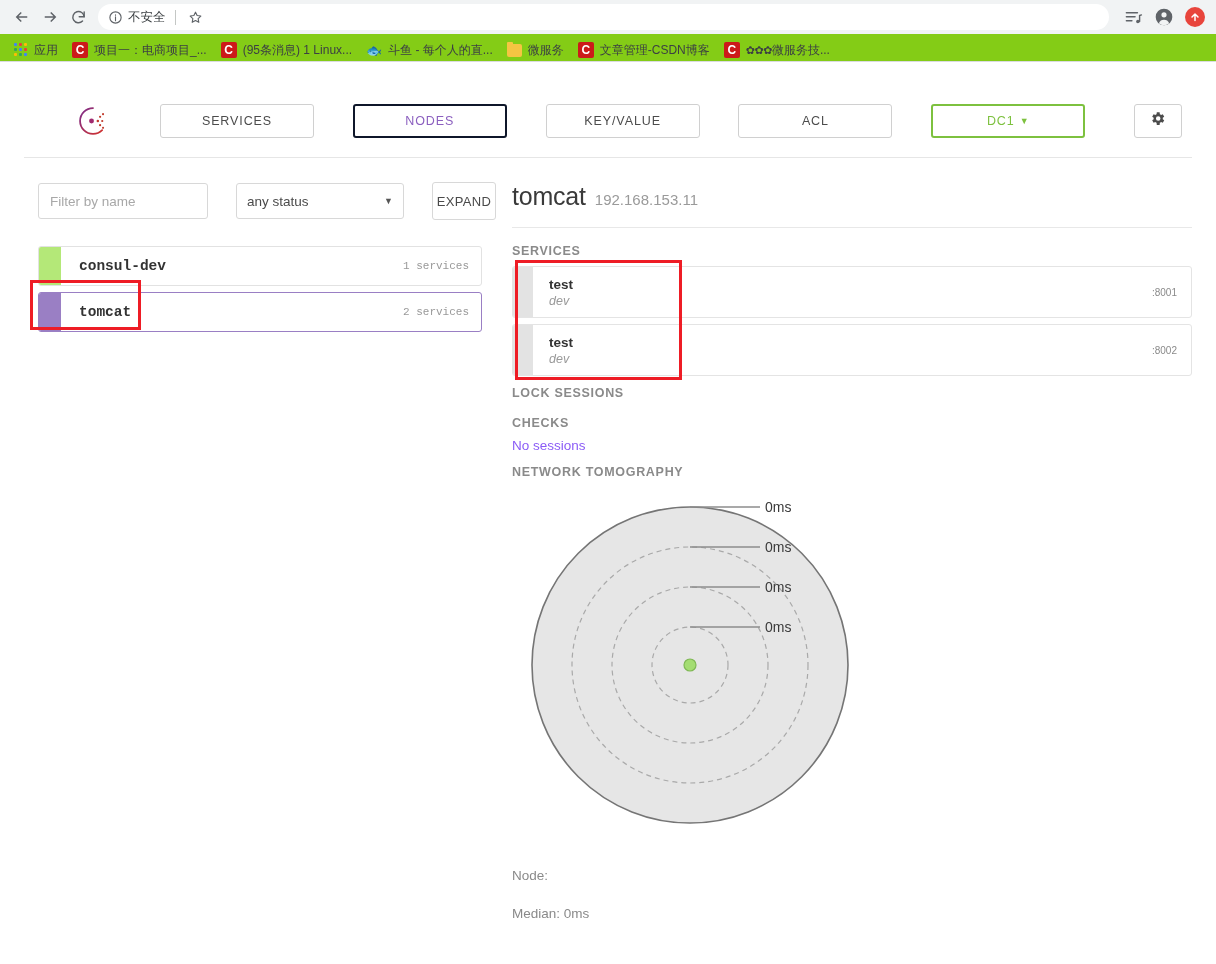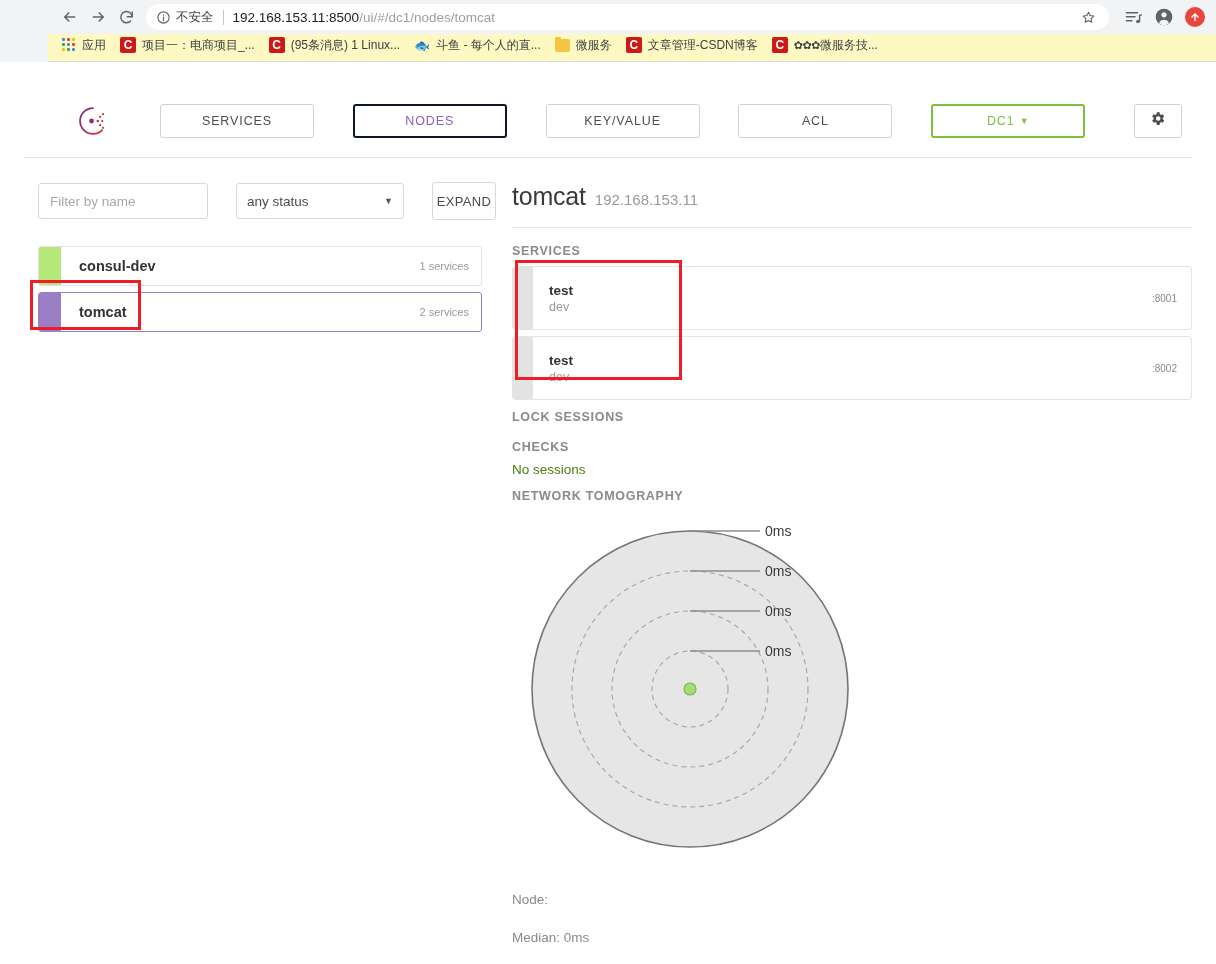--- a/index.html
+++ b/index.html
@@ -5,21 +5,21 @@
 <style>
   * { box-sizing: border-box; margin: 0; padding: 0; }
   html, body {
     width: 1216px; height: 964px;
     background: #ffffff;
     font-family: "Liberation Sans", sans-serif;
     overflow: hidden;
   }
 
   
-  .browser-chrome { width: 1216px; background: #f1f3f4; padding-left: 48px; }
+  .browser-chrome { width: 1216px; background: #f1f3f4; }
 
   .toolbar {
     height: 34px;
     display: flex;
     align-items: center;
     padding: 0 8px;
     background: #f1f3f4;
   }
   .nav-btn {
     width: 28px; height: 28px;
@@ -88,23 +88,23 @@
     border-radius: 50%;
     background: #e8453c;
     color: #fff;
     display: flex; align-items: center; justify-content: center;
     font-size: 11px;
   }
 
   
   .bookmarks {
     height: 28px;
-    background: #fef9c3;
-    display: flex;
-    align-items: flex-start;
+    background: #84cc16;
+    display: flex;
+    align-items: flex-end;
     padding: 0 8px;
     border-bottom: 1px solid #dadce0;
     overflow: hidden;
   }
   .bm {
     display: flex;
     align-items: center;
     height: 22px;
     padding: 0 6px;
     margin-right: 2px;
@@ -307,20 +307,21 @@
   .node-row.selected {
     border: 1px solid #9a7fc4;
   }
   .node-bar { width: 22px; flex: 0 0 auto; }
   .node-body {
     flex: 1 1 auto;
     display: flex;
     align-items: center;
     justify-content: space-between;
     padding: 0 12px 0 18px;
+    font-family: Liberation Mono, monospace;
   }
   .node-name {
     font-size: 14.5px;
     font-weight: bold;
     color: #333;
   }
   .node-count {
     font-size: 11px;
     color: #999;
   }
@@ -366,49 +367,49 @@
     margin-bottom: 8px;
   }
   .svc-list { position: relative; }
   .svc-row {
     display: flex;
     align-items: stretch;
     border: 1px solid #e4e4e4;
     border-radius: 3px;
     background: #fff;
     margin-bottom: 6px;
-    height: 64px;
+    height: 52px;
     overflow: hidden;
   }
   .svc-bar { width: 20px; background: #e3e3e3; flex: 0 0 auto; }
   .svc-body {
     flex: 1 1 auto;
     display: flex;
     align-items: center;
     justify-content: space-between;
     padding: 0 14px 0 16px;
   }
   .svc-names { display: flex; flex-direction: column; gap: 2px; }
   .svc-name { font-size: 13.5px; font-weight: bold; color: #333; }
-  .svc-tag { font-size: 12.5px; color: #9a9a9a; }
+  .svc-tag { font-size: 12.5px; color: #9a9a9a; font-style: italic; }
   .svc-port { font-size: 10px; color: #8a8a8a; }
   .red-box-svc {
     position: absolute;
     left: 3px;
     top: -6px;
     width: 167px;
     height: 120px;
     border: 3px solid #ee1c25;
     pointer-events: none;
     z-index: 5;
   }
 
   .plain-text {
     font-size: 13.5px;
-    color: #4d7c0f;
+    color: #8b5cf6;
     margin: 6px 0 4px 0;
   }
 
   
   .tomo-wrap { position: relative; margin-top: 4px; height: 375px; }
   .tomo-stats { margin-top: 6px; }
   .stat-line {
     font-size: 13.5px;
     color: #8a8a8a;
     margin-bottom: 23px;
@@ -439,21 +440,20 @@
 
     <div class="omnibox">
       <span class="info-icon">
         <svg width="15" height="15" viewBox="0 0 24 24" fill="none" stroke="currentColor" stroke-width="1.8">
             <circle cx="12" cy="12" r="9"></circle>
             <path d="M12 11v6M12 7.5v.8" stroke-linecap="round"></path>
           </svg>
       </span>
       <span class="insecure-label">不安全</span>
       <span class="omni-divider"></span>
-      <span class="url-text"><span class="url-host">192.168.153.11:8500</span><span>/ui/#/dc1/nodes/tomcat</span></span>
       <span class="star-icon">
         <svg width="15" height="15" viewBox="0 0 24 24" fill="none" stroke="currentColor" stroke-width="1.8" stroke-linejoin="round">
             <path d="M12 3.5l2.6 5.4 5.9.8-4.3 4.1 1.1 5.9-5.3-2.9-5.3 2.9 1.1-5.9L3.5 9.7l5.9-.8z"></path>
           </svg>
       </span>
     </div>
 
     <div class="tb-icon">
       <svg width="19" height="19" viewBox="0 0 24 24" fill="none" stroke="currentColor" stroke-width="1.8" stroke-linecap="round">
           <path d="M3 6h14M3 11h11M3 16h7"></path>

